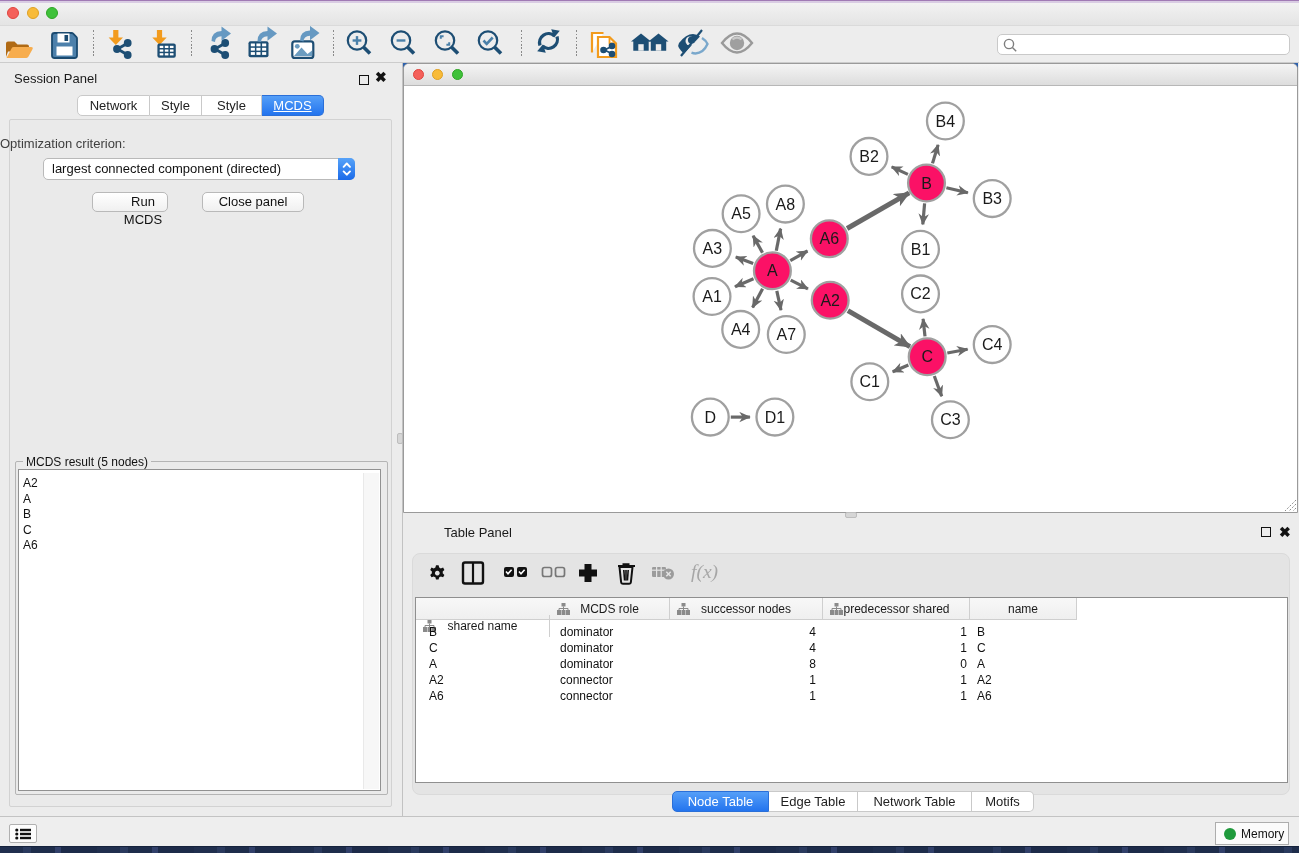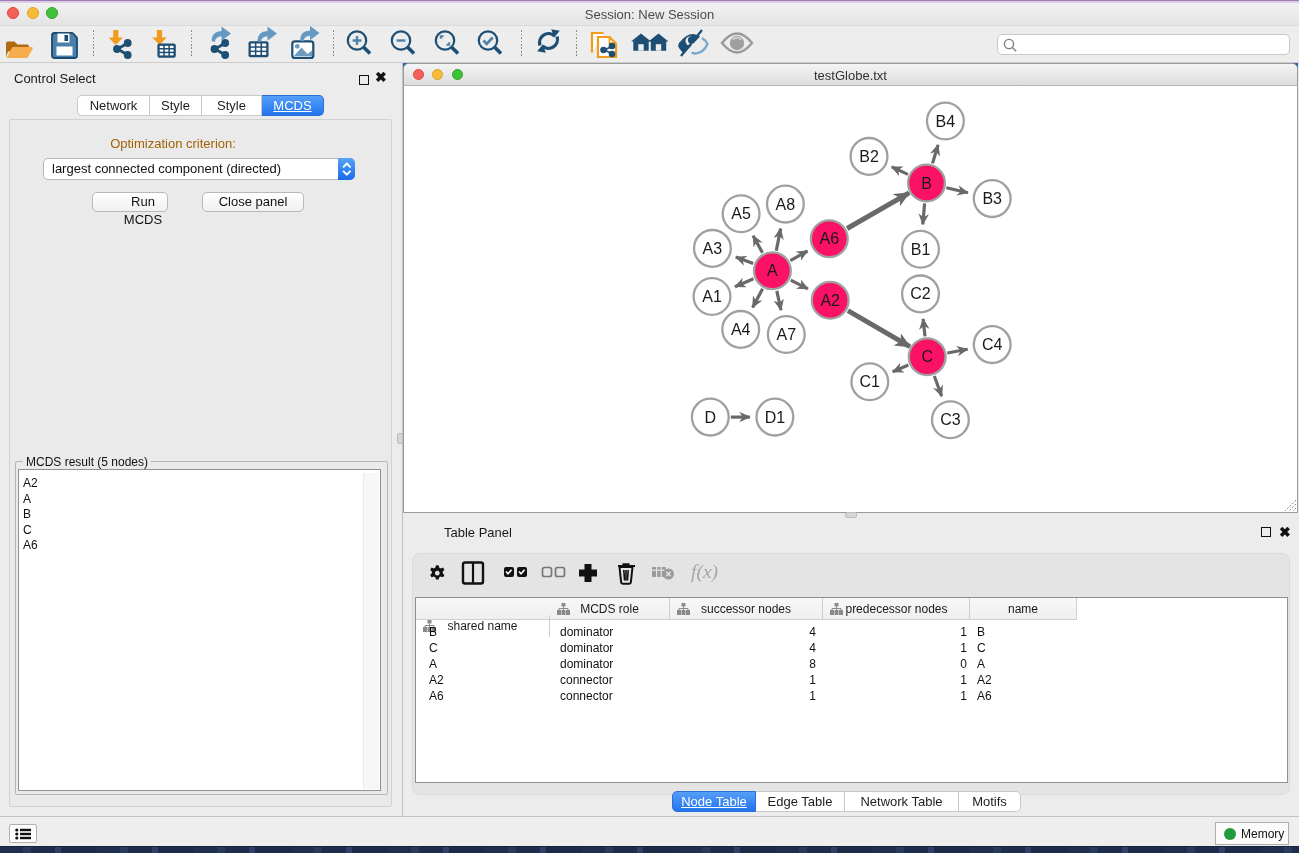--- a/index.html
+++ b/index.html
@@ -18,21 +18,21 @@
 
 #leftpanel { left:0; top:63px; width:403px; height:753px; background:#ececec; border-right:1px solid #c2c2c2; }
 #cp-title { left:14px; top:71px; font-size:13px; color:#1a1a1a; }
 .winbtn { position:absolute; font-size:12px; color:#111; }
 #cp-tabs { left:77px; top:95px; height:21px; display:flex; font-size:13px; }
 .seg { border:1px solid #c9c9c9; border-left:none; background:#fff; color:#222; display:flex; align-items:center; justify-content:center; }
 .seg.first { border-left:1px solid #c9c9c9; border-radius:5px 0 0 5px; }
 .seg.last { border-radius:0 5px 5px 0; }
 .seg.sel { background:linear-gradient(#559ff8,#2374ee); color:#fff; border-color:#2a6fd8; }
 #cp-box { left:9px; top:119px; width:383px; height:688px; background:#eaeaea; border:1px solid #d2d2d2; border-radius:2px; }
-#opt-label { left:0px; top:136px; width:346px; text-align:center; font-size:13px; color:#a16207; }
+#opt-label { left:0px; top:136px; width:346px; text-align:left; font-size:13px; color:#404040; }
 #dropdown { left:43px; top:158px; width:312px; height:22px; background:#fff; border:1px solid #b9b9b9; border-radius:5px; font-size:13px; color:#111; line-height:20px; padding-left:8px; }
 #dd-step { right:-1px; top:-1px; width:17px; height:22px; border-radius:0 5px 5px 0; background:linear-gradient(#57a3f9,#1a6ae9); }
 .btn { position:absolute; height:20px; background:linear-gradient(#ffffff,#f0f0f0); border:1px solid #b9b9b9; border-radius:5px; font-size:13px; color:#111; text-align:center; line-height:18px; }
 #fieldset { left:15px; top:461px; width:373px; height:334px; border:1px solid #b4b4b4; border-radius:2px; }
 #fs-label { left:23px; top:455px; background:#eaeaea; padding:0 3px; font-size:12px; color:#111; }
 #listbox { left:18px; top:469px; width:363px; height:322px; background:#fff; border:1px solid #919191; font-size:12px; color:#111; }
 #scrolltrack { position:absolute; right:1px; top:3px; width:16px; height:316px; background:#f7f7f7; border-left:1px solid #e9e9e9; }
 
 #netwin { left:403px; top:63px; width:895px; height:450px; background:#fff; border:1px solid #9a9a9a; border-radius:6px 6px 0 0; }
 #net-titlebar { position:absolute; left:0; top:0; width:100%; height:22px; background:linear-gradient(#f4f4f4,#dddddd); border-bottom:1px solid #b7b7b7; border-radius:5px 5px 0 0; }
@@ -55,21 +55,20 @@
 #wallpaper-bot { left:0; top:846px; width:1299px; height:7px; background-image:repeating-linear-gradient(90deg, #202f4e 0 23px, #2a3a5e 23px 31px, #1e2d4b 31px 55px, #31406a 55px 61px, #1d2b49 61px 97px); border-top:1px solid #15223c; }
 </style>
 </head>
 <body>
 <div class="abs" id="wallpaper-top"></div>
 <div class="abs" id="wallpaper-top2"></div>
 <div class="abs" id="titlebar">
   <div class="tl" style="left:7px;background:#f4605a;border:1px solid #e0443e;"></div>
   <div class="tl" style="left:27px;background:#f8bb39;border:1px solid #dfa023;"></div>
   <div class="tl" style="left:46px;background:#3fc13a;border:1px solid #2fa526;"></div>
-  <div id="title-main">Session: New Session</div>
 </div>
 <div class="abs" id="toolbar">
   <div id="toolbar-icons" style="position:absolute;left:0;top:0;width:980px;height:37px;">
       <svg width="980" height="37" viewBox="0 0 980 37" style="position:absolute;left:0;top:0;">
         <path d="M6,31 L6,17.5 q0,-2 2,-2 l6.5,0 l3,3 l9.5,0 q2,0 2,2 l0,5 l-21,0 z" fill="#b06a14"></path>
         <path d="M6.5,32 L11.5,22.5 q0.8,-1.4 2.2,-1.4 l17.5,0 q2.2,0 1.4,1.9 L28.5,30.6 q-0.6,1.4 -2.2,1.4 z" fill="#f7ad4e"></path>
         <g>
           <path d="M52,29.5 L52,9.5 q0,-2.5 2.5,-2.5 l17,0 q1,0 1.7,0.7 l3.1,3.1 q0.7,0.7 0.7,1.7 l0,17 q0,2.5 -2.5,2.5 l-20,0 q-2.5,0 -2.5,-2.5z" fill="#4c80ab" stroke="#1a4a70" stroke-width="1.8"></path>
           <rect x="57.5" y="7.5" width="12" height="9" fill="#ffffff"></rect>
           <rect x="64.5" y="9" width="3.6" height="6" fill="#1a4a70"></rect>
@@ -186,21 +185,21 @@
     </div>
   <div class="sep" style="left:93px;"></div>
   <div class="sep" style="left:191px;"></div>
   <div class="sep" style="left:333px;"></div>
   <div class="sep" style="left:521px;"></div>
   <div class="sep" style="left:576px;"></div>
   <div class="abs" id="searchbox"></div>
 </div>
 
 <div class="abs" id="leftpanel"></div>
-<div class="abs" id="cp-title">Control Select</div>
+<div class="abs" id="cp-title">Session Panel</div>
 <div class="abs" id="cp-tabs">
   <div class="seg first" style="width:73px;">Network</div>
   <div class="seg" style="width:52px;">Style</div>
   <div class="seg" style="width:60px;">Style</div>
   <div class="seg last sel" style="width:62px;text-decoration:underline;">MCDS</div>
 </div>
 <div class="abs" id="cp-box"></div>
 <div class="abs" id="opt-label">Optimization criterion:</div>
 <div class="abs" id="dropdown">largest connected component (directed)
   <div class="abs" id="dd-step"></div>
@@ -214,21 +213,20 @@
   <div id="scrolltrack"></div>
 </div>
 
 <div class="abs" style="left:403px;top:63px;width:8px;height:8px;background:#2e62ae;"></div>
 <div class="abs" style="left:1290px;top:63px;width:8px;height:8px;background:#2e62ae;"></div>
 <div class="abs" id="netwin">
   <div id="net-titlebar">
     <div class="tl" style="left:9px;top:5px;width:11px;height:11px;background:#f4605a;border:1px solid #e0443e;"></div>
     <div class="tl" style="left:28px;top:5px;width:11px;height:11px;background:#f8bb39;border:1px solid #dfa023;"></div>
     <div class="tl" style="left:48px;top:5px;width:11px;height:11px;background:#3fc13a;border:1px solid #2fa526;"></div>
-    <div id="net-title">testGlobe.txt</div>
   </div>
   <div id="graph-holder" style="position:absolute; left:0; top:23px;">
       <svg width="893" height="426" viewBox="0 0 893 426" style="position:absolute;left:0;top:0;">
 <defs>
 <marker id="ah" markerUnits="userSpaceOnUse" markerWidth="13" markerHeight="11" refX="10.6" refY="5.25" orient="auto">
             <path d="M0,0 L11.5,5.25 L0,10.5 L3.4,5.25 Z" fill="#696969"></path>
           </marker>
 <marker id="ah2" markerUnits="userSpaceOnUse" markerWidth="18" markerHeight="14" refX="14.6" refY="7" orient="auto">
             <path d="M0,0 L16,7 L0,14 L4.2,7 Z" fill="#696969"></path>
           </marker>
@@ -370,21 +368,21 @@
       <div class="hcell" style="left:407px; width:147px;">
           <svg class="hicon" id="pred-icon" width="13" height="12">
             <g fill="#8a8a8a">
               <rect x="4.5" y="0" width="4" height="3.5"></rect>
               <rect x="0" y="7" width="4" height="5"></rect>
               <rect x="4.5" y="7" width="4" height="5"></rect>
               <rect x="9" y="7" width="4" height="5"></rect>
               <path d="M6.5,3.5 l0,2 M2,7 l0,-1.5 l9,0 l0,1.5 M6.5,5.5 l0,1.5" stroke="#8a8a8a" fill="none"></path>
             </g>
           </svg>
-          <div class="hlabel" style="padding-left:12px;width:135px;">predecessor nodes</div>
+          <div class="hlabel" style="padding-left:12px;width:135px;">predecessor shared</div>
         </div>
       <div class="hcell" style="left:554px; width:107px;">
           <div class="hlabel">name</div>
         </div>
     </div>
     <div id="tp-rows">
         <div class="cell" style="left:13px; top:27px;">B</div>
         <div class="cell" style="left:144px; top:27px;">dominator</div>
         <div class="cell" style="left:254px; top:27px; width:146px; text-align:right;">4</div>
         <div class="cell" style="left:407px; top:27px; width:144px; text-align:right;">1</div>
@@ -406,21 +404,21 @@
         <div class="cell" style="left:561px; top:75px;">A2</div>
         <div class="cell" style="left:13px; top:91px;">A6</div>
         <div class="cell" style="left:144px; top:91px;">connector</div>
         <div class="cell" style="left:254px; top:91px; width:146px; text-align:right;">1</div>
         <div class="cell" style="left:407px; top:91px; width:144px; text-align:right;">1</div>
         <div class="cell" style="left:561px; top:91px;">A6</div>
       </div>
   </div>
 </div>
 <div class="abs" id="tp-tabs">
-  <div class="seg first sel" style="width:84px;text-decoration:underline;">Node Table</div>
+  <div class="seg first sel" style="width:97px;">Node Table</div>
   <div class="seg" style="width:89px;">Edge Table</div>
   <div class="seg" style="width:114px;">Network Table</div>
   <div class="seg last" style="width:62px;">Motifs</div>
 </div>
 
 <div class="abs" id="statusbar"></div>
 <div class="abs" id="stat-btn">
   <svg width="16" height="12" style="position:absolute;left:5px;top:3px;">
     <g fill="#111">
         <circle cx="1.8" cy="2" r="1.6"></circle>

